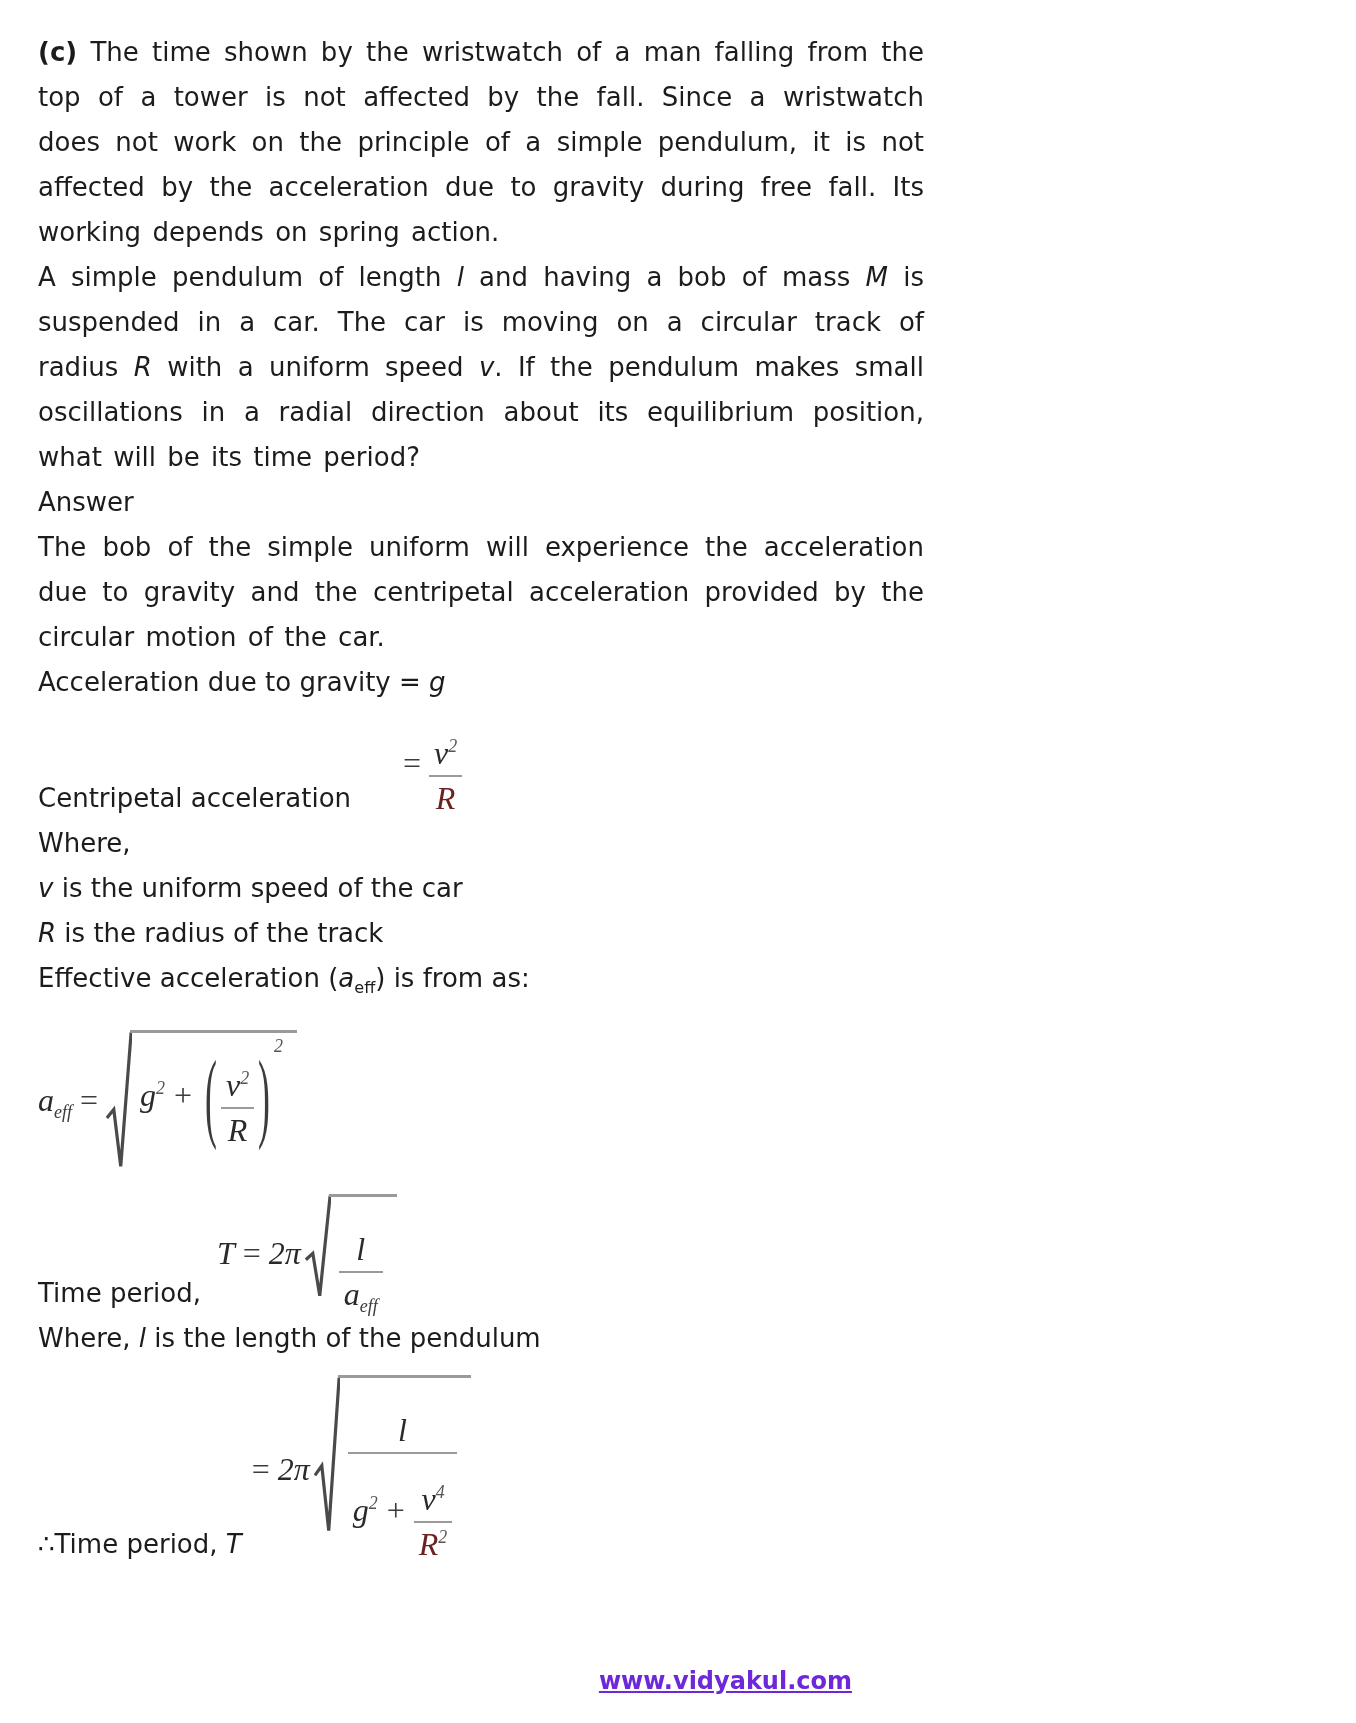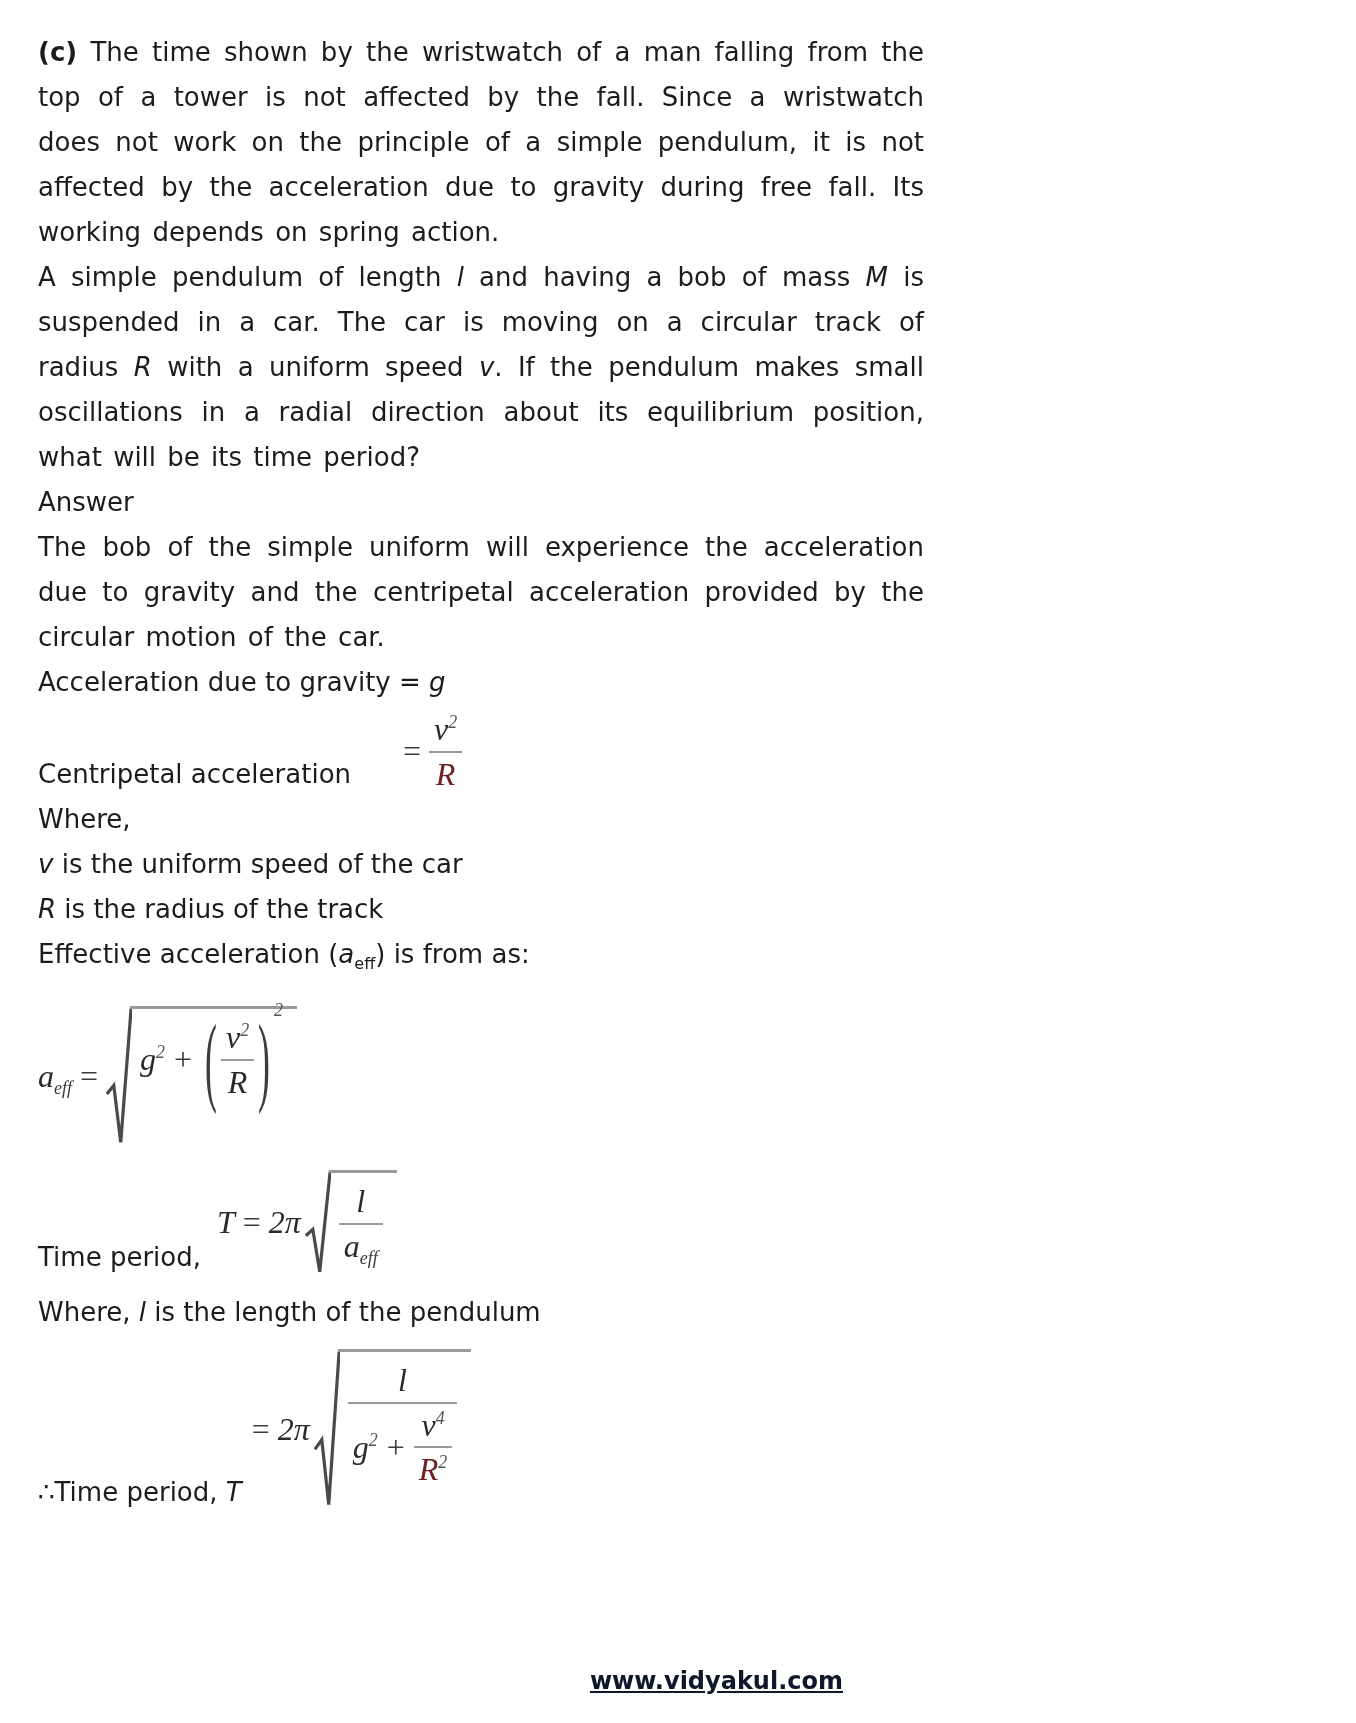--- a/index.html
+++ b/index.html
@@ -35,21 +35,21 @@
     font-style: italic;
     font-size: 32px;
     line-height: 1.15;
     color: #2a2a2a;
   }
   .formula .eq { font-style: normal; color: #3c3c3c; margin: 0 8px 0 0; }
   .formula .coef { margin-right: 4px; }
   .formula sup { font-size: 0.56em; color: #555; line-height: 0; }
   .formula sub.sm { font-size: 0.56em; color: #3a3a3a; line-height: 0; }
   .maroon { color: #6b2222; }
-  .frac { display: inline-flex; flex-direction: column; align-items: center; vertical-align: middle; }
+  .frac { display: inline-flex; flex-direction: column; align-items: center; vertical-align: middle; margin-top: 24px; }
   .frac .num, .frac .den { padding: 0 5px; }
   .fbar { align-self: stretch; height: 2px; background: #9a9a9a; margin: 3px 0; }
   .sqrt { display: inline-flex; align-items: flex-start; }
   .radical { width: 26px; flex: 0 0 26px; margin-right: -2px; }
   .radical path { stroke: #4a4a4a; stroke-width: 3.2; fill: none; }
   .radicand {
     display: inline-flex;
     align-items: center;
     border-top: 3px solid #9a9a9a;
     padding: 10px 14px 0 10px;
@@ -70,31 +70,31 @@
   .denrow { display: inline-flex; align-items: center; }
   .plus { font-style: normal; color: #3c3c3c; margin: 0 9px; }
 
   .formula-row { display: flex; align-items: flex-end; }
   .formula-row .formula { margin-bottom: 4px; }
   .row-centripetal { margin-top: 6px; }
   .row-centripetal .formula { margin-left: 52px; }
   .block-aeff { margin: 20px 0 14px 0; }
   .row-period { margin-top: 8px; }
   .row-period .formula { margin-left: 16px; }
-  .where-l { margin-top: 10px; }
+  .where-l { }
   .row-final { margin-top: 14px; }
   .row-final .formula { margin-left: 10px; }
 
   .footer-link {
     position: absolute;
     bottom: 19px;
-    right: 257px;
+    right: 248px;
     font-size: 24px;
     font-weight: bold;
-    color: #0f172a;
+    color: #6d28d9;
     text-decoration: underline;
     cursor: pointer;
     font-family: "DejaVu Sans", "Liberation Sans", sans-serif;
   }
 </style>
 </head>
 <body>
 
 <div class="page">
 

